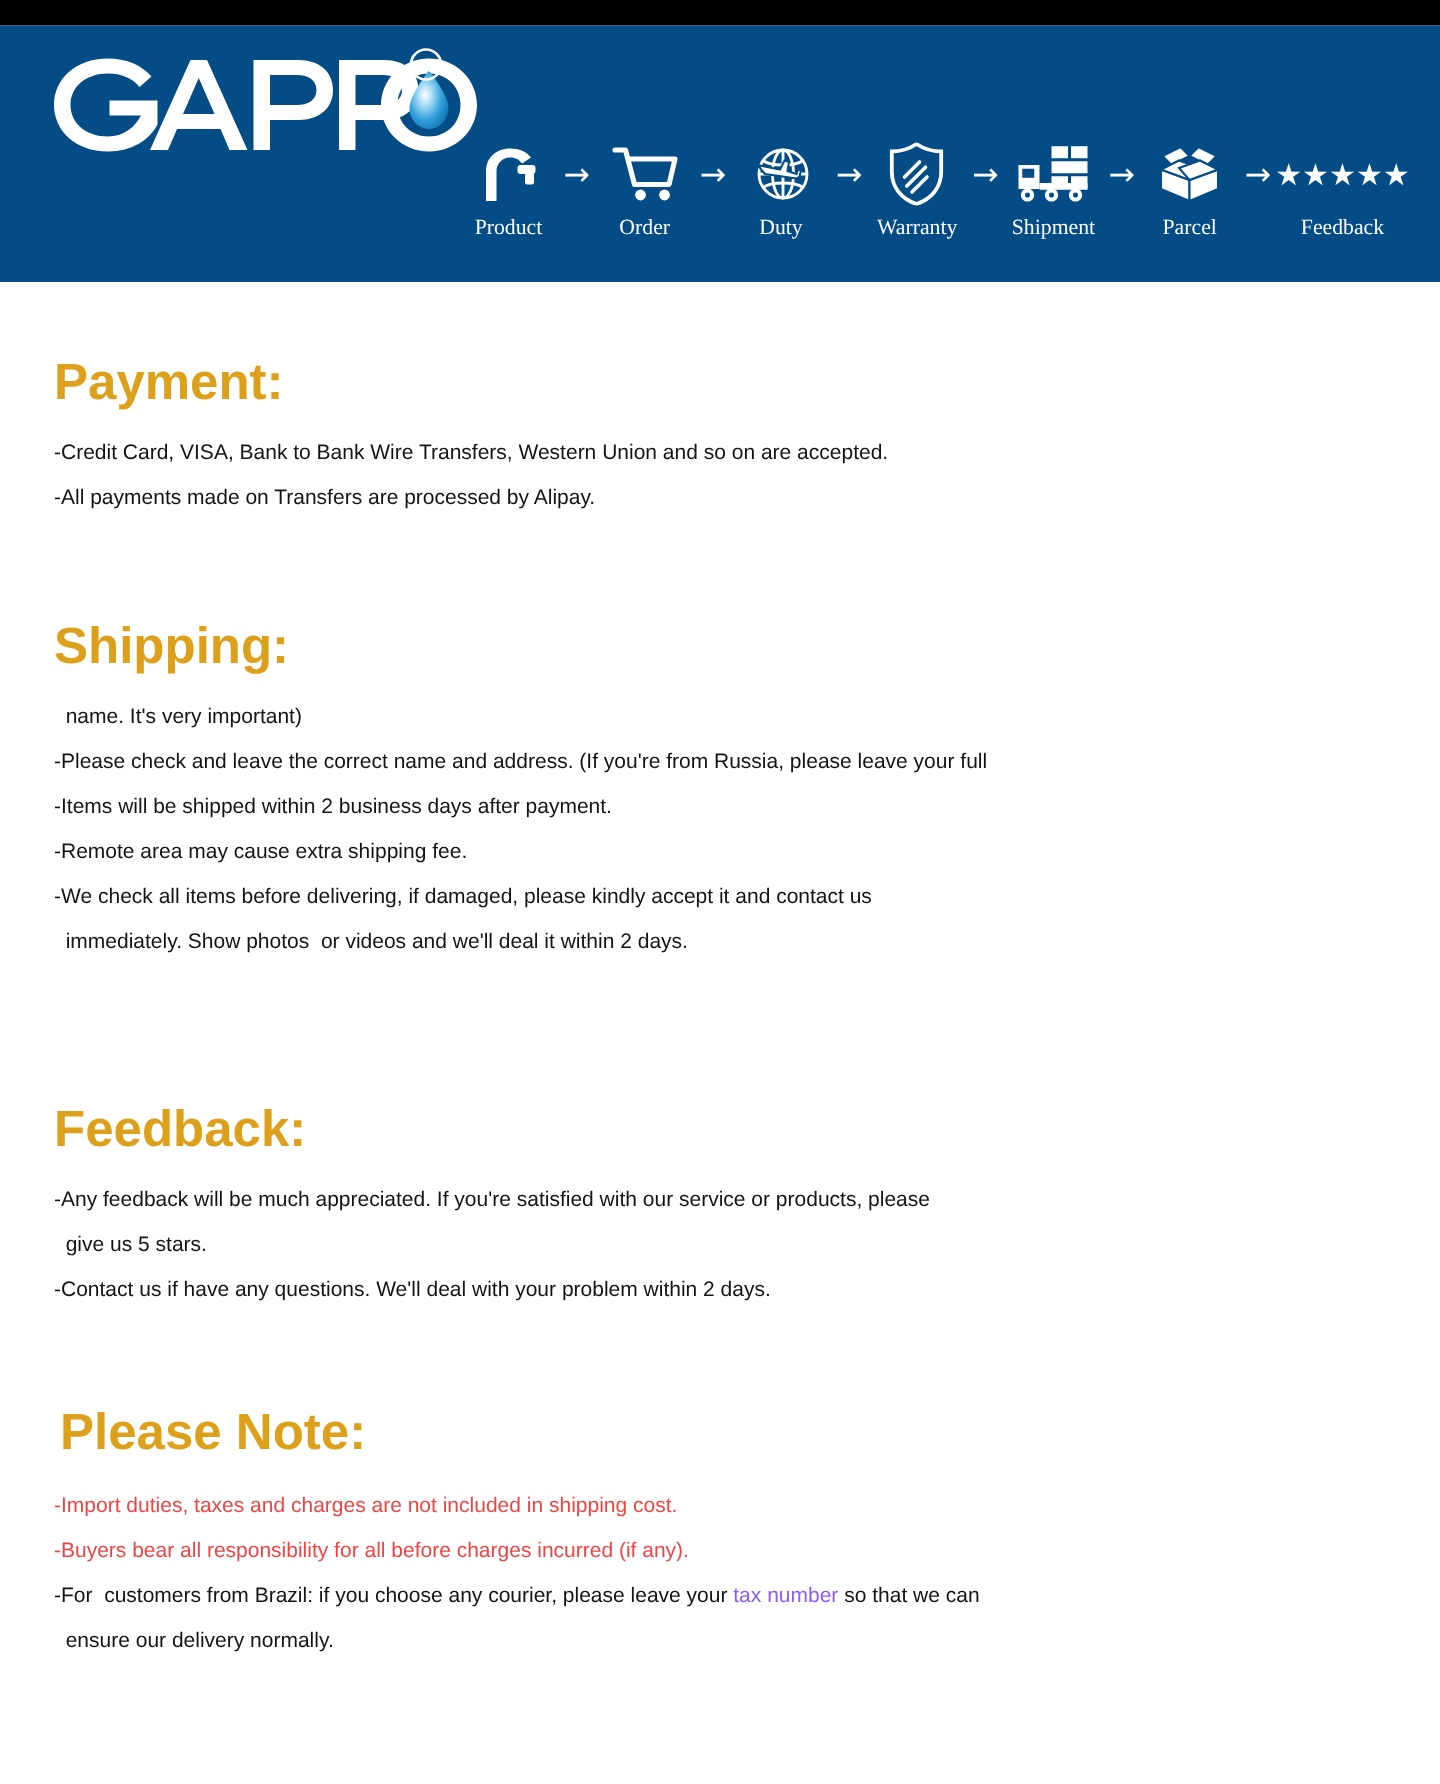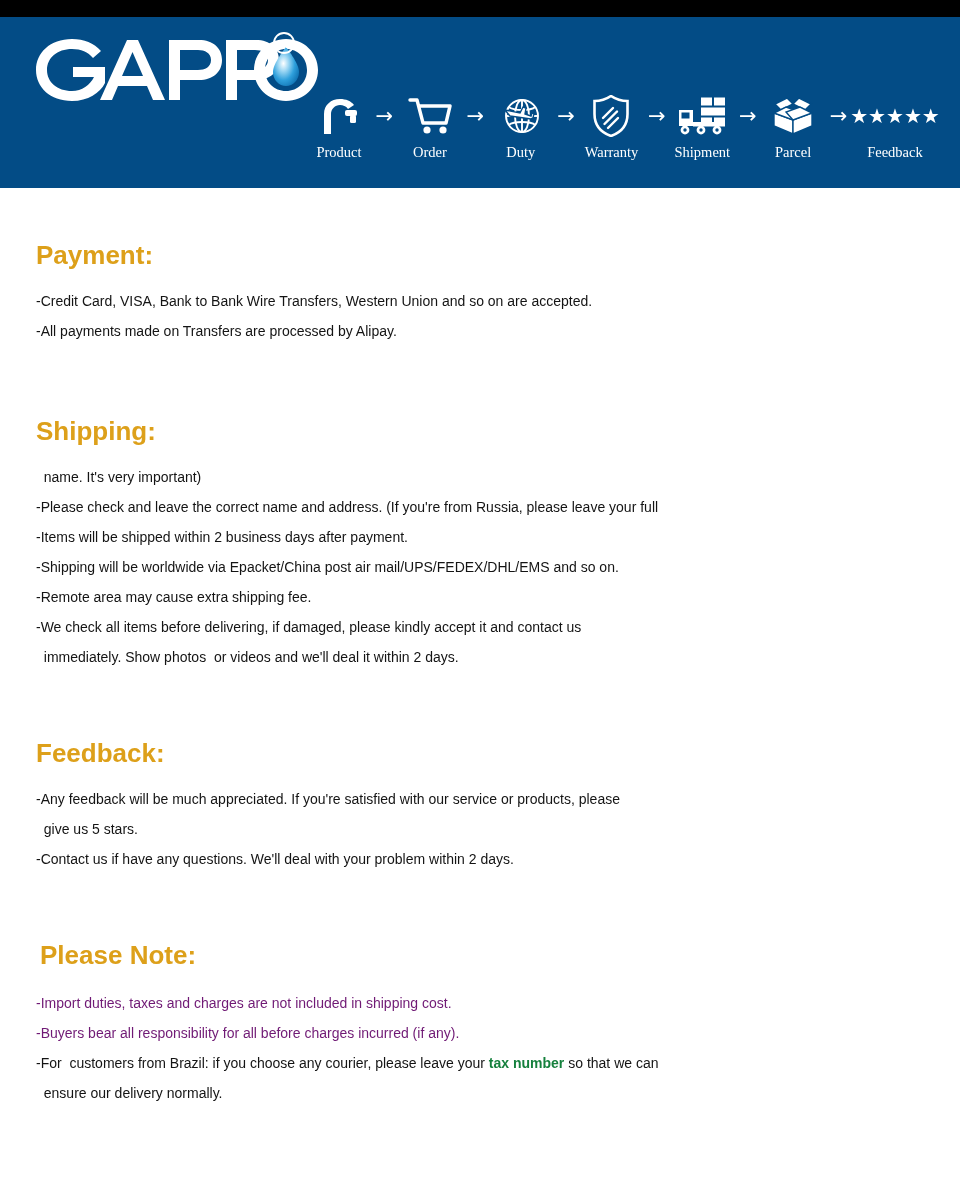--- a/index.html
+++ b/index.html
@@ -104,37 +104,37 @@
   .content {
     position: absolute;
     top: 188px; left: 0;
     width: 960px;
   }
 
   .section { padding: 0; }
 
   .sec-heading {
     color: #DDA01A;
-    font-size: 26px;
+    font-size: 34px;
     font-weight: bold;
     line-height: 30px;
     font-family: "Liberation Sans", sans-serif;
   }
 
   .lines { margin-top: 14px; }
 
   .line {
     font-size: 14px;
     line-height: 30px;
     color: #141414;
     white-space: pre;
     font-family: "Liberation Sans", sans-serif;
   }
-  .line.red { color: #701a75; }
-  .hl-red { color: #15803d; font-weight: bold; }
+  .line.red { color: #ef4444; }
+  .hl-red { color: #8b5cf6; }
 
   
   .sec-payment   { position: absolute; top: 52px;  left: 36px; }
   .sec-shipping  { position: absolute; top: 228px; left: 36px; }
   .sec-feedback  { position: absolute; top: 550px; left: 36px; }
   .sec-note      { position: absolute; top: 752px; left: 36px; }
 
   .sec-payment .lines  { margin-top: 16px; }
   .sec-shipping .lines { margin-top: 16px; }
   .sec-feedback .lines { margin-top: 16px; }
@@ -300,21 +300,20 @@
         <div class="line">-All payments made on Transfers are processed by Alipay.</div>
       </div>
     </div>
 
     <div class="section sec-shipping">
       <div class="sec-heading">Shipping:</div>
       <div class="lines">
         <div class="line">  name. It's very important)</div>
         <div class="line">-Please check and leave the correct name and address. (If you're from Russia, please leave your full</div>
         <div class="line">-Items will be shipped within 2 business days after payment.</div>
-        <div class="line">-Shipping will be worldwide via Epacket/China post air mail/UPS/FEDEX/DHL/EMS and so on.</div>
         <div class="line">-Remote area may cause extra shipping fee.</div>
         <div class="line">-We check all items before delivering, if damaged, please kindly accept it and contact us</div>
         <div class="line">  immediately. Show photos  or videos and we'll deal it within 2 days.</div>
       </div>
     </div>
 
     <div class="section sec-feedback">
       <div class="sec-heading">Feedback:</div>
       <div class="lines">
         <div class="line">-Any feedback will be much appreciated. If you're satisfied with our service or products, please</div>

